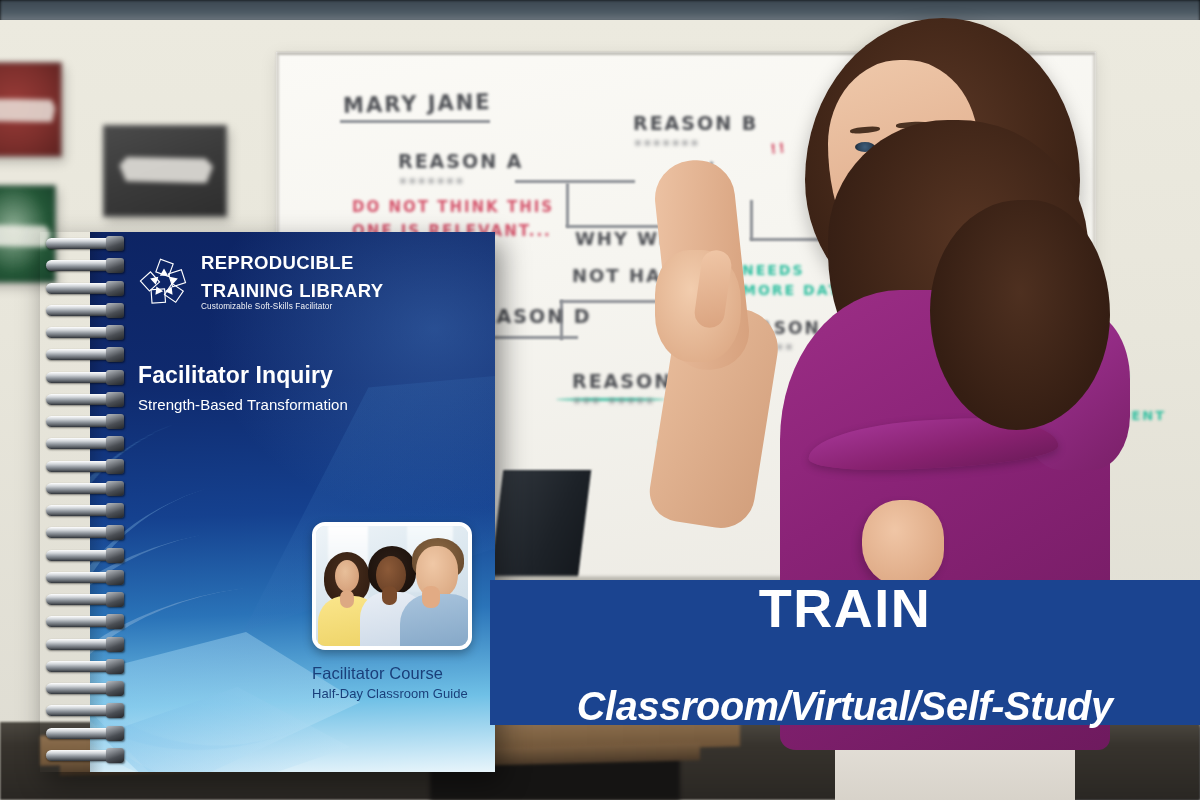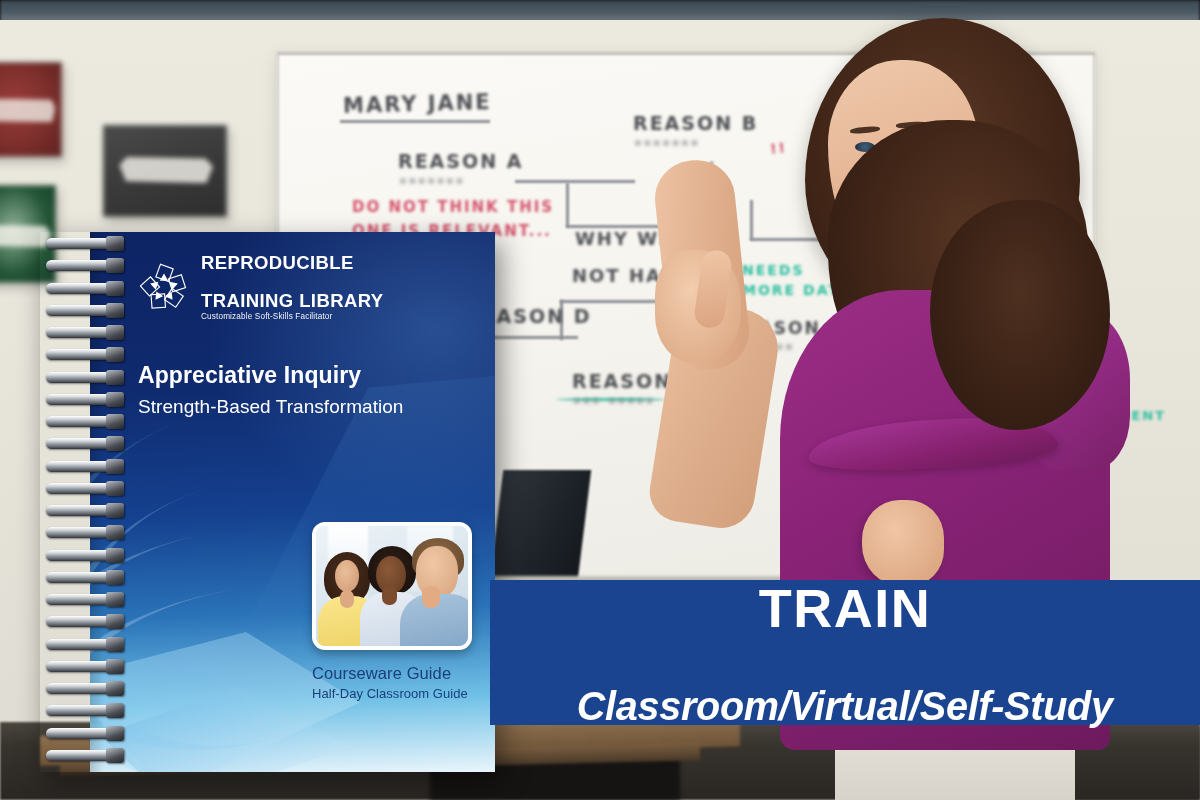--- a/index.html
+++ b/index.html
@@ -176,26 +176,26 @@
            border-radius:6px; box-shadow:0 1px 2px rgba(0,0,0,.45); }
   .coil::after{ content:""; position:absolute; right:-4px; top:-2px; width:18px; height:15px;
            background:linear-gradient(160deg,#b9bec4,#4a4e54 60%,#23262a);
            border-radius:3px; box-shadow:1px 1px 2px rgba(0,0,0,.5); }
 
   
   .logo-wrap { position:absolute; left:48px; top:22px; display:flex; align-items:center; gap:11px; }
   .logo-mark { width:52px; height:52px; flex:none; }
   .logo-text { color:#fff; line-height:1.0; }
   .logo-l1 { font-size:18.5px; font-weight:bold; letter-spacing:.4px; }
-  .logo-l2 { font-size:18.5px; font-weight:bold; letter-spacing:.4px; margin-top:19px; }
+  .logo-l2 { font-size:18.5px; font-weight:bold; letter-spacing:.4px; margin-top:9px; }
   .logo-l3 { font-size:8.2px; letter-spacing:.15px; margin-top:3px; opacity:.95; }
 
   .title { position:absolute; left:48px; top:130px; color:#fff; }
   .title-main { font-size:23px; font-weight:bold; letter-spacing:.1px; }
-  .title-sub  { font-size:19px; margin-top:7px; letter-spacing:.05px; }
+  .title-sub  { font-size:15px; margin-top:7px; letter-spacing:.05px; }
 
   .thumb { position:absolute; left:222px; top:290px; width:160px; height:128px;
            border:4px solid #fff; border-radius:13px; overflow:hidden;
            box-shadow:0 4px 10px rgba(0,0,0,.3); background:#cfe0ea; }
   .th-bg { position:absolute; inset:0;
            background:linear-gradient(160deg,#eef4f8 0%,#dbe7ef 45%,#c5d6e3 100%); }
   .th-win{ position:absolute; left:8%; top:0; width:26%; height:62%;
            background:linear-gradient(180deg,#ffffff,#e4edf3); filter:blur(1px); }
   .th-win2{position:absolute; left:60%; top:0; width:30%; height:55%;
            background:linear-gradient(180deg,#f6fafc,#dde8f0); filter:blur(1px); }
@@ -338,21 +338,21 @@
           </g>
         </svg>
         <div class="logo-text">
           <div class="logo-l1">REPRODUCIBLE</div>
           <div class="logo-l2">TRAINING LIBRARY</div>
           <div class="logo-l3">Customizable Soft-Skills Facilitator</div>
         </div>
       </div>
 
       <div class="title">
-        <div class="title-main">Appreciative Inquiry</div>
+        <div class="title-main">Facilitator Inquiry</div>
         <div class="title-sub">Strength-Based Transformation</div>
       </div>
 
       <div class="thumb">
         <div class="th-bg"></div>
         <div class="th-win"></div>
         <div class="th-win2"></div>
 
         <div class="p p-head" style="left:16px;top:30px;width:30px;height:36px;background:radial-gradient(ellipse at 42% 36%,#e4b894,#c89069);"></div>
         <div class="p" style="left:8px;top:26px;width:46px;height:52px;background:radial-gradient(ellipse at 50% 40%,#4a2f1e,#2d1a0f);border-radius:50% 50% 44% 44%;"></div>
@@ -365,21 +365,21 @@
         <div class="p" style="left:44px;top:66px;width:66px;height:62px;background:linear-gradient(170deg,#e9eef5,#c9d7e6);border-radius:26px 26px 0 0;"></div>
         <div class="p" style="left:66px;top:60px;width:15px;height:19px;background:#7a4b2c;border-radius:7px;"></div>
 
         <div class="p" style="left:96px;top:12px;width:52px;height:42px;background:radial-gradient(ellipse at 48% 40%,#8e6a45,#5f4329);border-radius:50% 50% 40% 40%;"></div>
         <div class="p p-head" style="left:100px;top:20px;width:42px;height:52px;background:radial-gradient(ellipse at 40% 34%,#f0c8a6,#d6a37c);border-radius:46% 46% 44% 44%;"></div>
         <div class="p" style="left:84px;top:68px;width:80px;height:62px;background:linear-gradient(170deg,#a9c4dd,#7fa3c4);border-radius:30px 30px 0 0;"></div>
         <div class="p" style="left:106px;top:60px;width:18px;height:22px;background:#e2ab84;border-radius:8px;"></div>
       </div>
 
       <div class="cov-foot">
-        <div class="cov-f1">Courseware Guide</div>
+        <div class="cov-f1">Facilitator Course</div>
         <div class="cov-f2">Half-Day Classroom Guide</div>
       </div>
     </div>
 
     <div class="spine"></div>
     <div class="coils" id="coils">
         <div class="coil" style="top: 2px;"></div>
         <div class="coil" style="top: 24.25px;"></div>
         <div class="coil" style="top: 46.5px;"></div>
         <div class="coil" style="top: 68.75px;"></div>

